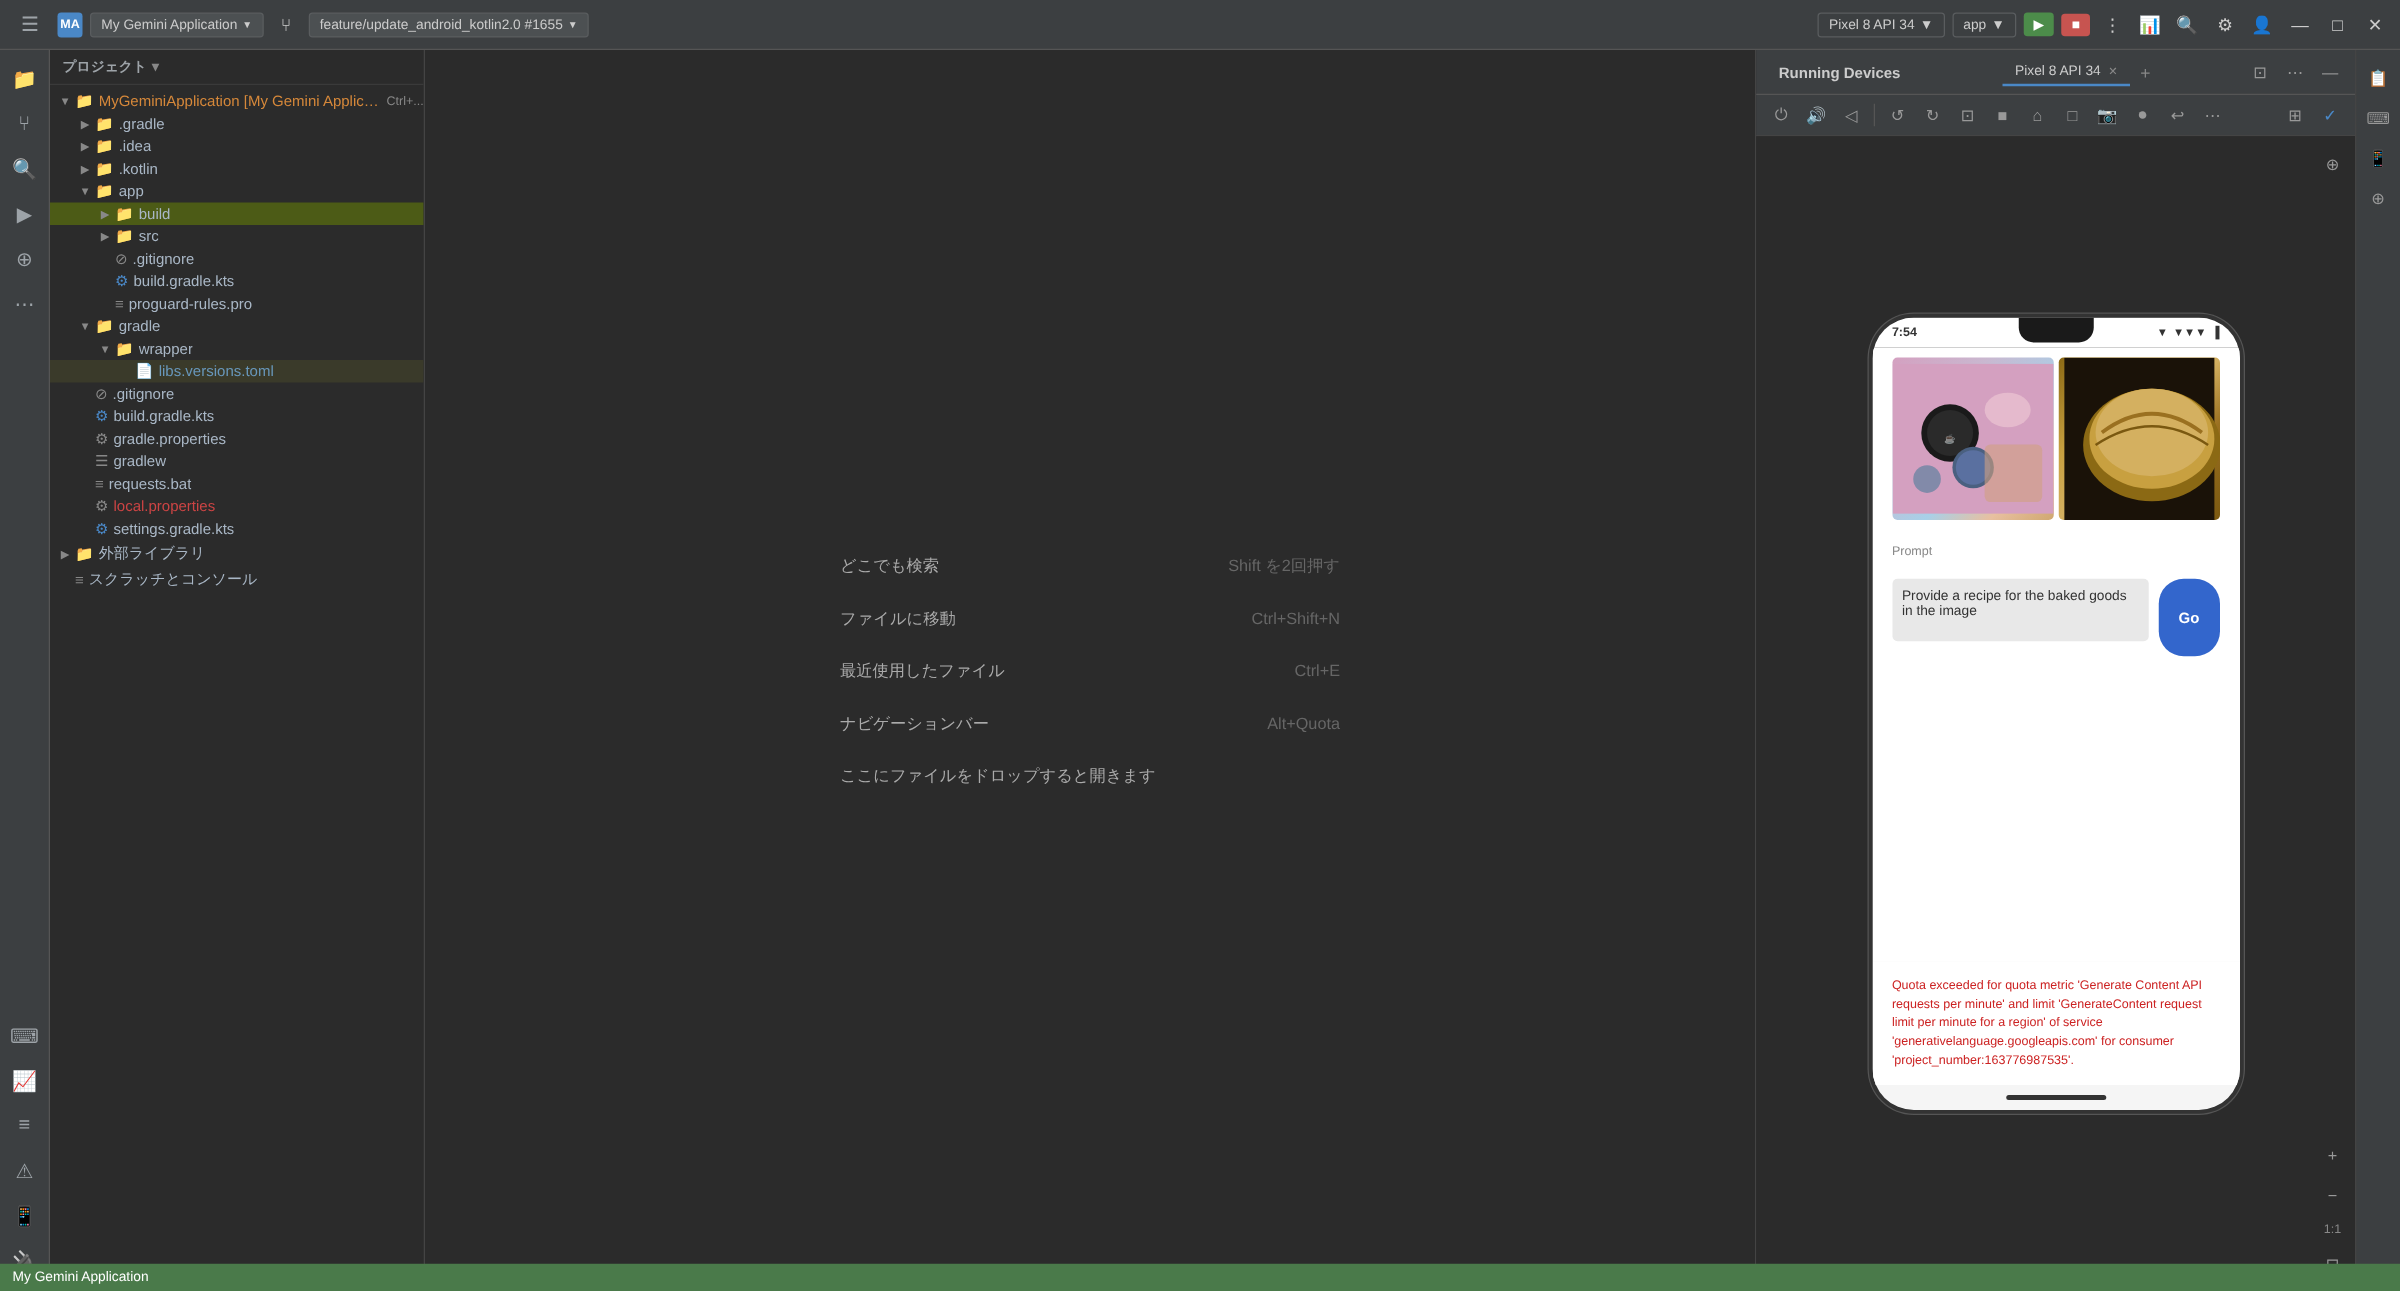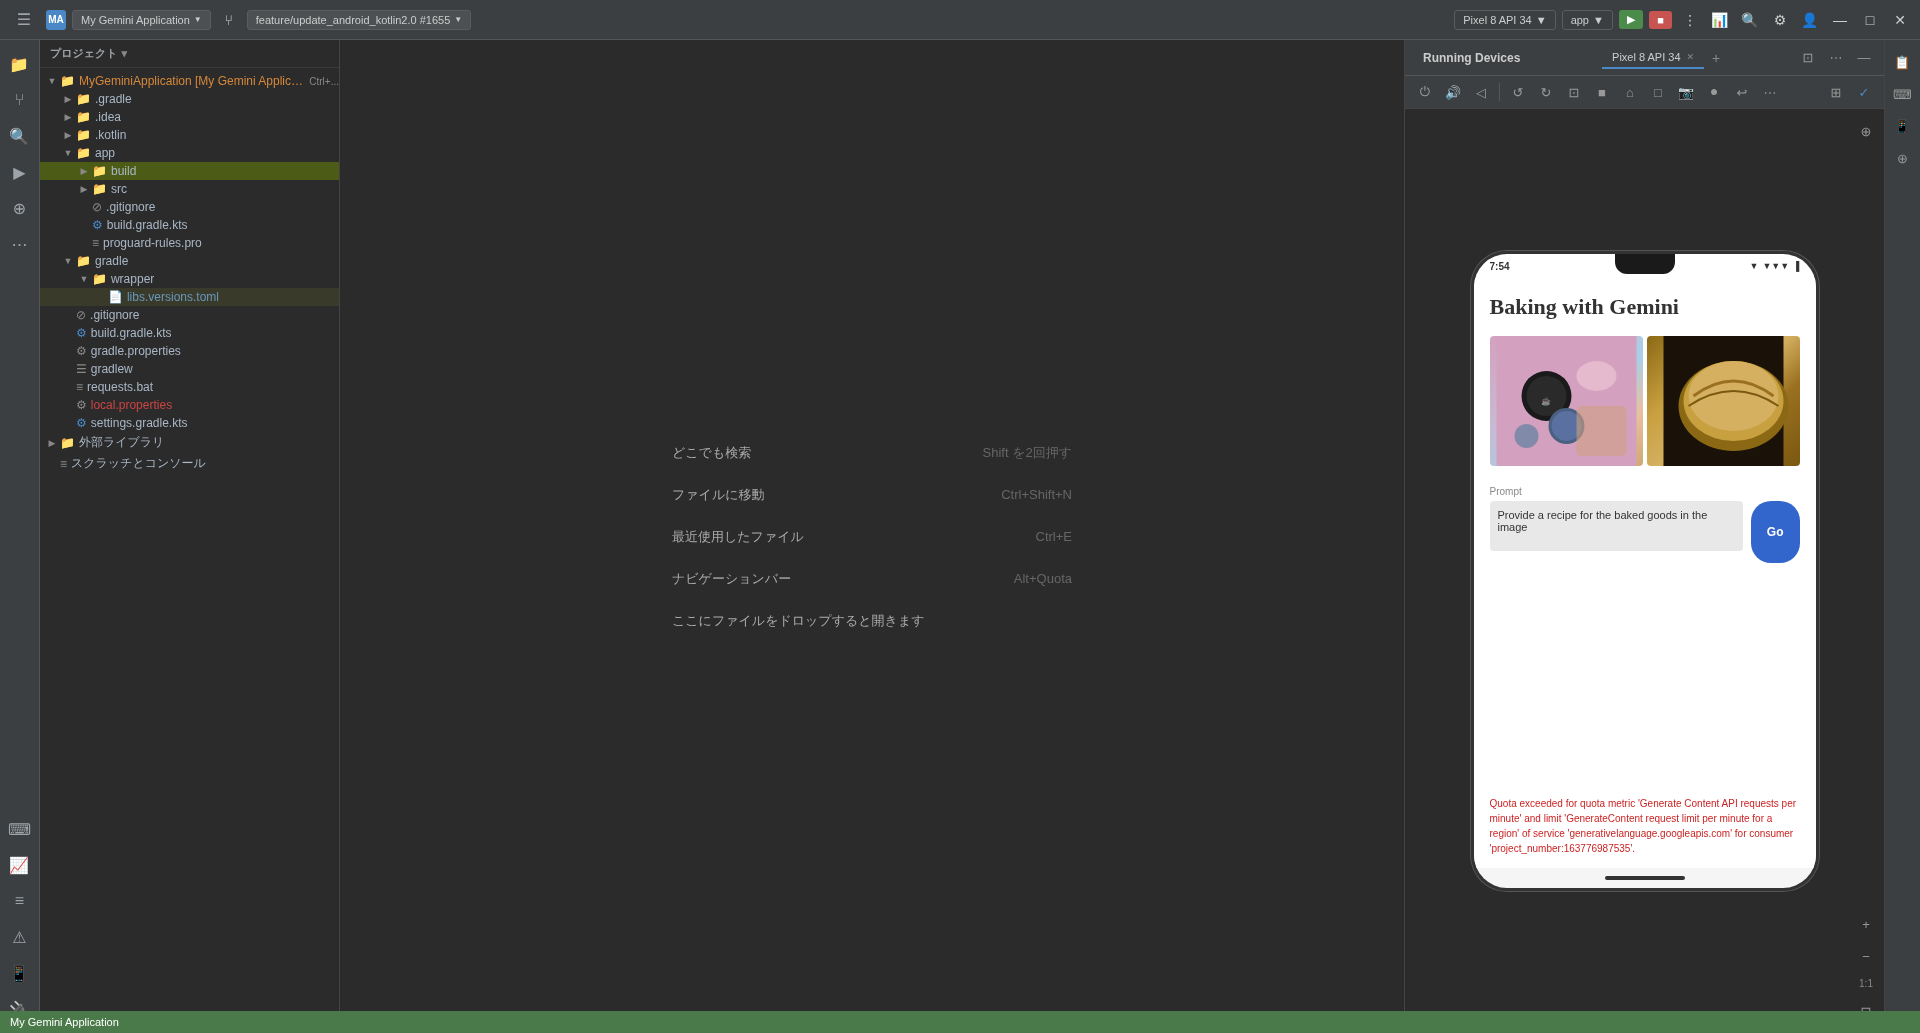--- a/index.html
+++ b/index.html
@@ -99,21 +99,21 @@
       display:flex; align-items:center; padding: 4px 8px; gap:4px;
       background: #3c3f41; border-bottom: 1px solid #444;
     }
     .device-toolbar-icon { width:24px; height:24px; display:flex; align-items:center; justify-content:center; cursor:pointer; color:#999; font-size:13px; border-radius:2px; }
     .toolbar-sep { width:1px; height:18px; background:#555; margin: 0 2px; }
 
     .device-content { flex:1; overflow: hidden; display:flex; align-items:center; justify-content:center; background: #2b2b2b; position:relative; }
 
     
     .phone-mockup {
-      width: 348px; height: 640px;
+      width: 300px; height: 640px;
       background: #1a1a1a;
       border-radius: 36px;
       border: 3px solid #333;
       box-shadow: 0 0 0 1px #555, inset 0 0 0 1px #222;
       position: relative; overflow: hidden;
       display: flex; flex-direction: column;
     }
     .phone-status-bar {
       display: flex; align-items: center; justify-content: space-between;
       padding: 4px 16px; background: #fff; height: 24px;
@@ -128,21 +128,21 @@
     .phone-images { display: flex; gap: 4px; padding: 8px 16px; background: #fff; }
     .phone-img { height: 130px; background: #ccc; border-radius: 4px; flex:1; overflow:hidden; }
     .phone-img-baked {
       background: linear-gradient(135deg, #d4a0c0 0%, #c9b8d0 30%, #a8d0e8 60%, #e8c0a0 80%, #d0a870 100%);
     }
     .phone-img-bread {
       background: linear-gradient(135deg, #8b6914 0%, #c8a040 30%, #d4b060 50%, #9a7020 70%, #7a5810 100%);
     }
 
     .phone-prompt-area { padding: 12px 16px; background: #fff; flex:1; }
-    .phone-prompt-label { font-size: 10px; color: #888; margin-bottom: 4px; }
+    .phone-prompt-label { font-size: 10px; color: #888; margin-bottom: 16px; }
     .phone-prompt-row { display:flex; gap: 8px; align-items:flex-start; }
     .phone-prompt-input {
       flex:1; background: #e8e8e8; border-radius: 4px;
       padding: 8px; font-size: 11px; color: #333; min-height:50px;
     }
     .phone-go-btn {
       background: #3366cc; color: white;
       border-radius: 20px; padding: 24px 16px;
       font-size: 12px; font-weight: bold; cursor: pointer;
       white-space: nowrap;
@@ -453,23 +453,20 @@
           <span class="phone-time">7:54</span>
           <div style="display:flex; gap:4px; align-items:center; font-size:9px;">
             <span>▼</span>
             <span>▼▼▼</span>
             <span>▐</span>
           </div>
         </div>
 
         <div class="phone-screen">
 
-          <div class="phone-app-header">
-            <div class="phone-app-title">Baking with Gemini</div>
-          </div>
 
           <div class="phone-images">
             <div class="phone-img phone-img-baked">
               
               <svg width="100%" height="100%" viewBox="0 0 140 130" xmlns="http://www.w3.org/2000/svg">
                 <rect width="140" height="130" fill="#d4a0c0"></rect>
                 <ellipse cx="50" cy="60" rx="25" ry="25" fill="#1a1a1a"></ellipse>
                 <ellipse cx="50" cy="60" rx="20" ry="20" fill="#2a2a2a"></ellipse>
                 <circle cx="70" cy="90" rx="18" fill="#4a6080" r="18"></circle>
                 <circle cx="70" cy="90" r="15" fill="#5a70a0"></circle>

